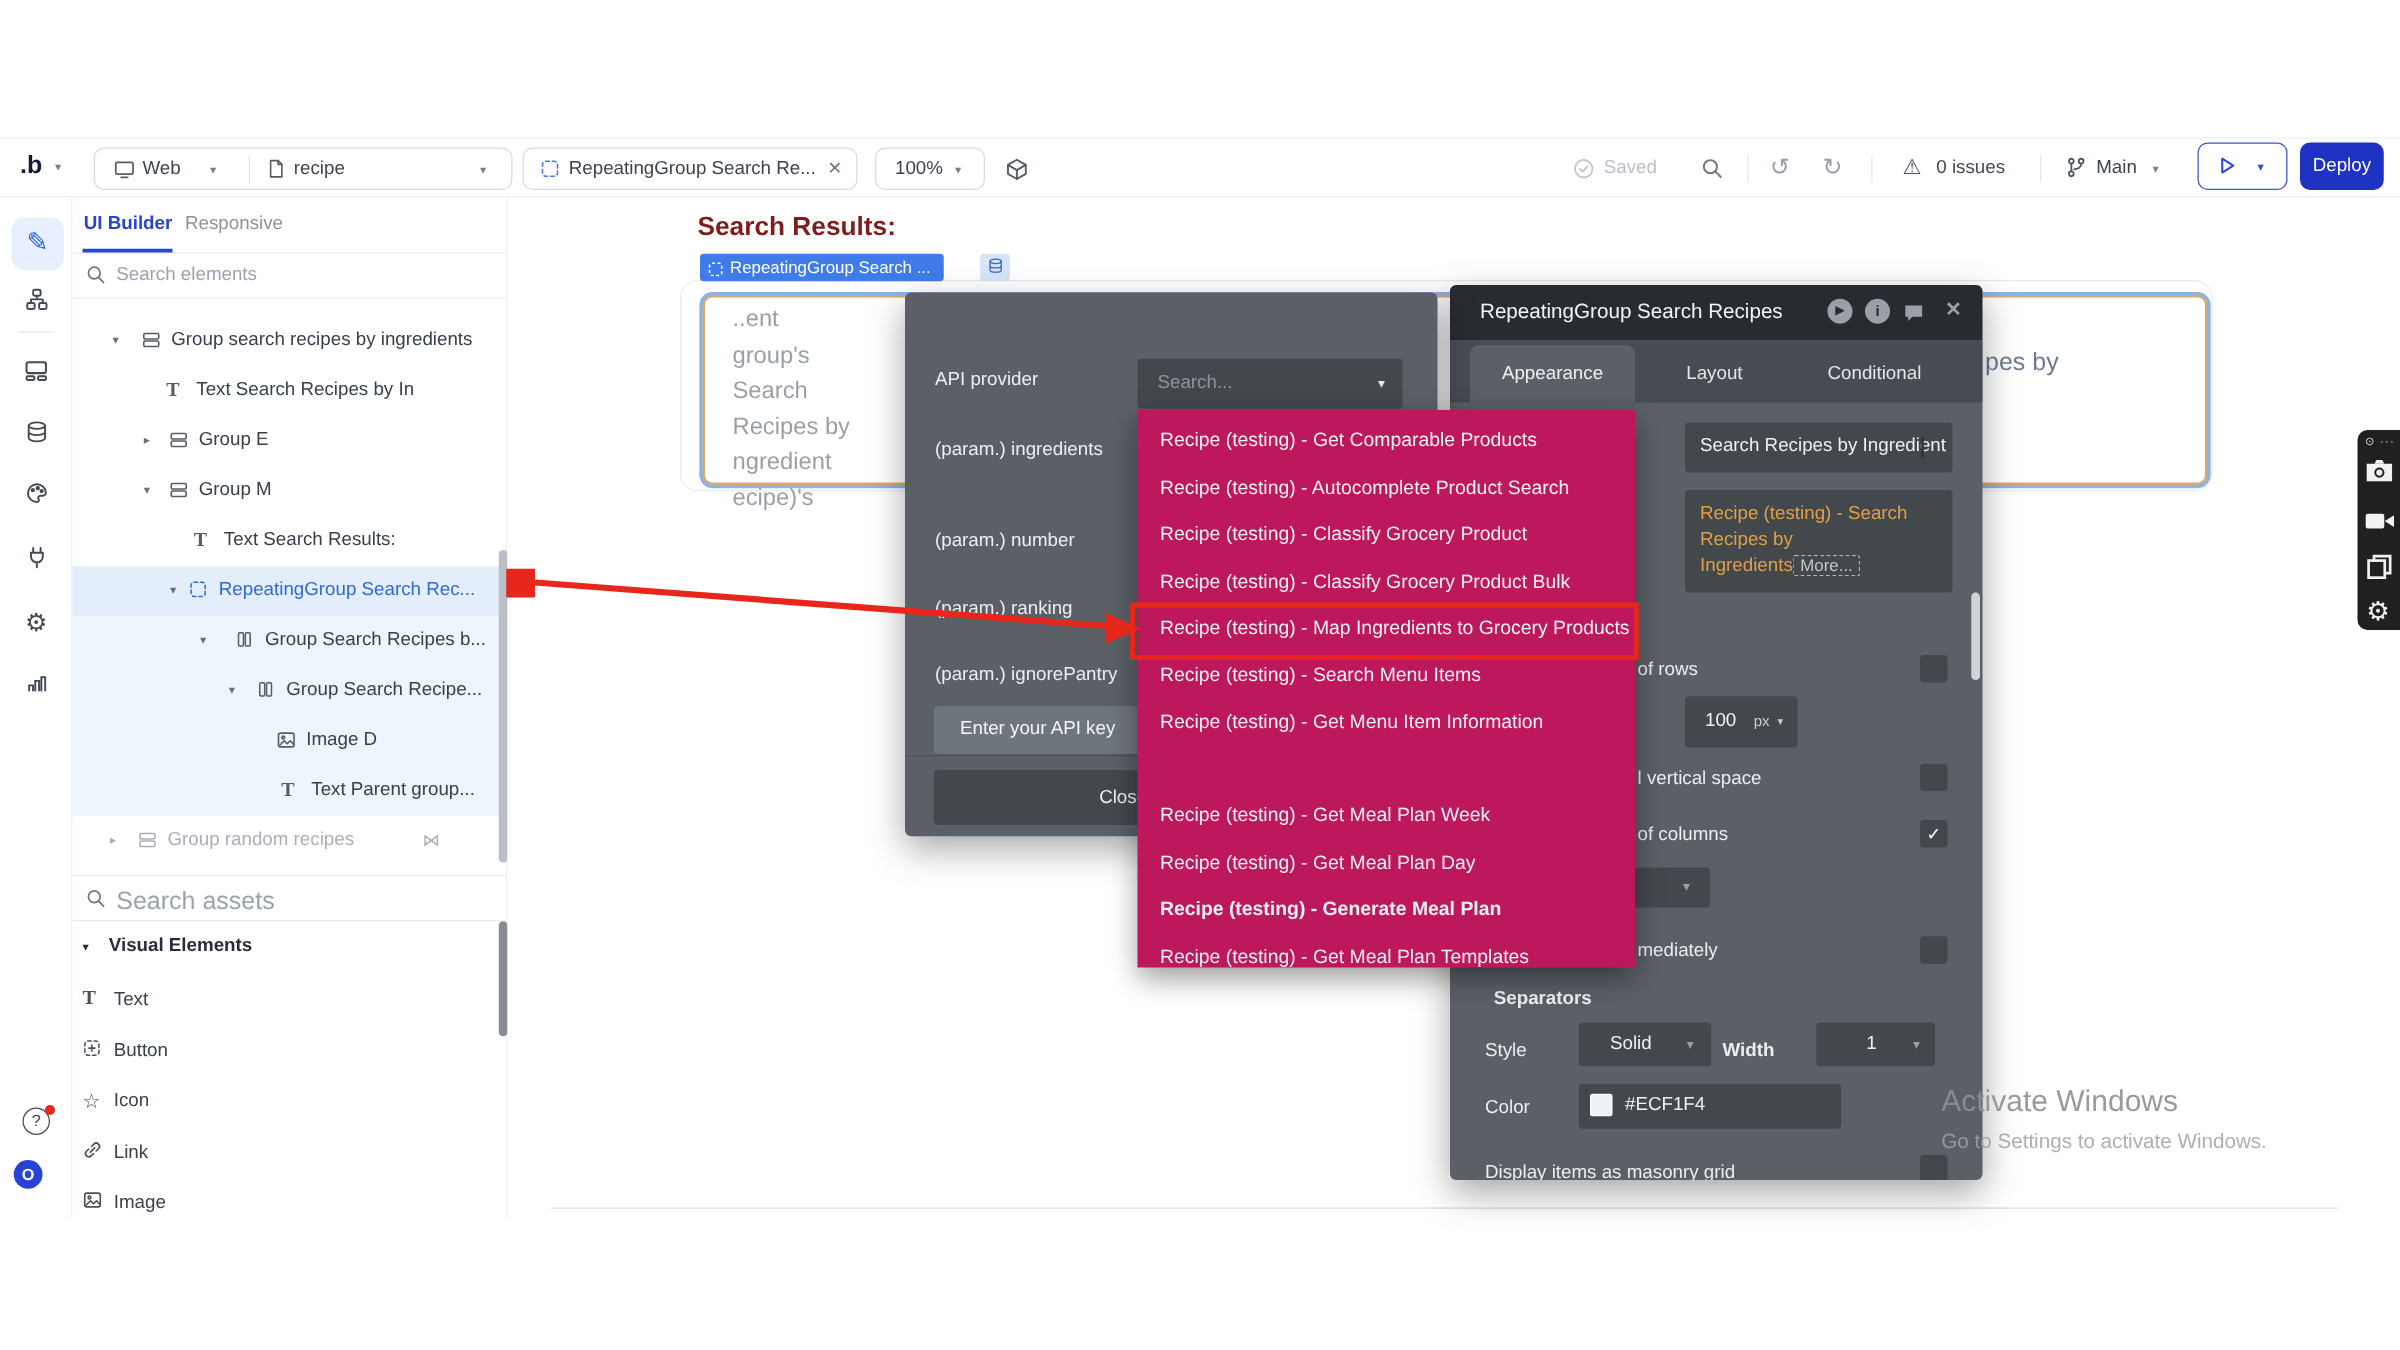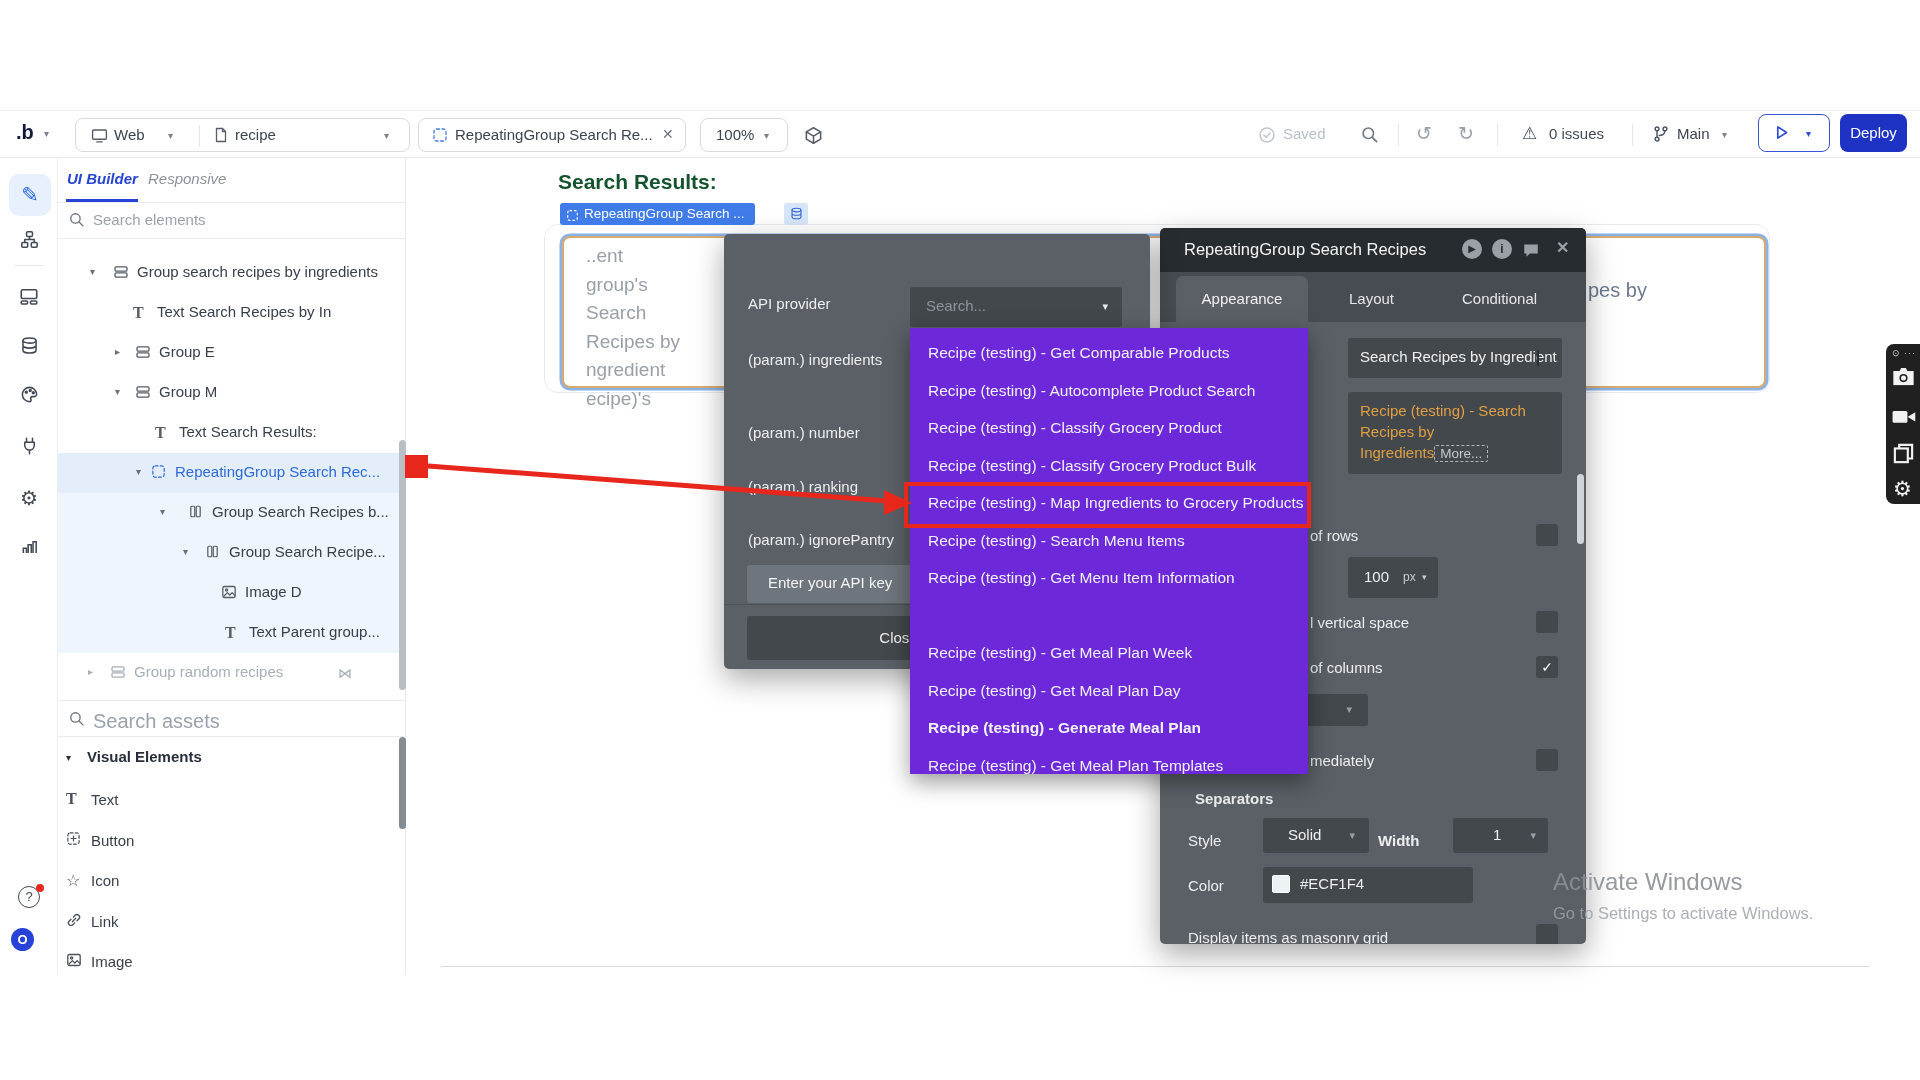--- a/index.html
+++ b/index.html
@@ -40,21 +40,21 @@
   .outer-group { position:absolute; left:138px; top:66px; width:1226px; height:169px; border:1.5px solid #e9ecef; border-radius:14px; background:#fff; }
   .rg-card { position:absolute; left:156px; top:78px; width:1204px; height:152px; border:2px solid #d9aa6e; border-radius:8px; background:#fff; box-shadow:0 0 0 2.5px #8ab2e9; }
   .badge { position:absolute; left:154px; top:45px; height:22px; background:#3f7ce9; border-radius:3px; color:#fff; font-size:13.5px; line-height:22px; padding:0 10px 0 24px; }
   .dbchip { position:absolute; left:378px; top:45px; width:24px; height:22px; background:#d7e5f8; border-radius:3px; color:#3166cc; text-align:center; line-height:24px; }
 
   
   .dmodal { position:absolute; background:#5a6066; border-radius:5px; box-shadow:0 10px 30px rgba(0,0,0,.35); }
   .dhead { position:absolute; left:0; top:0; width:100%; height:43px; background:#272c31; border-radius:5px 5px 0 0; color:#f3f4f5; font-size:16.5px; }
   .dlabel { position:absolute; color:#eceef0; font-size:15px; white-space:nowrap; }
   .dfield { position:absolute; background:#43484d; border-radius:3px; color:#eef0f1; font-size:15px; }
-  .ddlist { position:absolute; left:910px; top:328px; width:398px; height:446px; background:#6d28d9; box-shadow:0 8px 22px rgba(0,0,0,.4); overflow:hidden; z-index:30; }
+  .ddlist { position:absolute; left:910px; top:328px; width:398px; height:446px; background:#be185d; box-shadow:0 8px 22px rgba(0,0,0,.4); overflow:hidden; z-index:30; }
   .ddopt { position:absolute; left:0; width:398px; height:37px; line-height:37px; padding-left:18px; color:#f1f2f3; font-size:15.5px; white-space:nowrap; }
   .redbox { position:absolute; left:904px; top:482px; width:407px; height:46px; border:4px solid #e8271c; z-index:40; }
   .cbx { position:absolute; width:22px; height:22px; background:#43484d; border-radius:3px; color:#fff; text-align:center; line-height:22px; font-size:14px; }
   .tabstrip { position:absolute; background:#464c52; }
   .tab-active { position:absolute; background:#5a6066; border-radius:7px 7px 0 0; color:#f0f1f2; font-size:15px; text-align:center; }
   .tab-inactive { position:absolute; color:#e4e6e8; font-size:15px; }
 
   .wm1 { position:absolute; left:1553px; top:868px; font-size:24px; color:rgba(140,143,148,.9); z-index:60; }
   .wm2 { position:absolute; left:1553px; top:904px; font-size:16.5px; color:rgba(158,161,166,.85); z-index:60; }
 
@@ -171,21 +171,21 @@
           <path d="M2.8 13.5V9.5h2.6v4M6.9 13.5V6.5h2.6v7M11 13.5V4h2.6v9.5"></path>
         </svg></span>
     <span class="rail-ic" style="top:728px;">
       <span style="display:inline-block;width:22px;height:22px;border:1.5px solid #434a55;border-radius:50%;line-height:20px;font-size:13px;">?</span>
       <span class="abs" style="left:36px;top:-2px;width:8px;height:8px;background:#e8271c;border-radius:50%;"></span>
     </span>
     <span class="abs" style="left:11px;top:770px;width:23px;height:23px;background:#2742d6;border-radius:50%;color:#fff;font-weight:bold;font-size:13px;text-align:center;line-height:23px;">O</span>
   </div>
 
   <div class="sidebar">
-    <div class="sb-row" style="top:0;height:45px;border-bottom:1px solid #e9ebee;font-style:italic;">
+    <div class="sb-row" style="top:0;height:45px;border-bottom:1px solid #e9ebee;">
       <span class="abs" style="left:9px;top:12px;font-size:15px;font-weight:bold;color:#2744d4;">UI Builder</span>
       <div class="abs" style="left:8px;top:41px;width:72px;height:3px;background:#2744d4;"></div>
       <span class="abs" style="left:90px;top:12px;font-size:15px;color:#8b929d;">Responsive</span>
     </div>
     <div class="sb-row" style="top:45px;height:36px;border-bottom:1px solid #e9ebee;">
       <span class="abs" style="left:10px;top:8px;color:#6e757f;"><svg class="ic" width="17" height="17" viewBox="0 0 16 16">
             <circle cx="7" cy="7" r="4.4"></circle>
             <line x1="10.4" y1="10.4" x2="14" y2="14"></line>
           </svg></span>
       <span class="abs" style="left:35px;top:8px;font-size:15px;color:#9aa2ad;">Search elements</span>
@@ -311,21 +311,21 @@
               <rect x="1.8" y="2.5" width="12.4" height="11" rx="1.5"></rect>
               <circle cx="5.6" cy="6" r="1.1"></circle>
               <path d="M3 12l3.4-3.4 2.4 2.4 2.4-2.4 2.8 3"></path>
             </svg></span>
           <span class="abs" style="left:33px;top:10px;">Image</span>
         </div>
       </div>
   </div>
 
   <div class="canvas">
-    <div class="abs" style="left:152px;top:12px;font-size:21px;font-weight:bold;color:#14532d;">Search Results:</div>
+    <div class="abs" style="left:152px;top:12px;font-size:21px;font-weight:bold;color:#7f1d1d;">Search Results:</div>
 
     <div class="outer-group"></div>
     <div class="rg-card">
       <div class="abs" style="left:22px;top:4px;width:130px;font-size:19px;line-height:28.6px;color:#9aa0a7;" id="cell-lines">
           <div>..ent</div>
           <div>group's</div>
           <div>Search</div>
           <div>Recipes by</div>
           <div>ngredient</div>
           <div>ecipe)'s</div>

